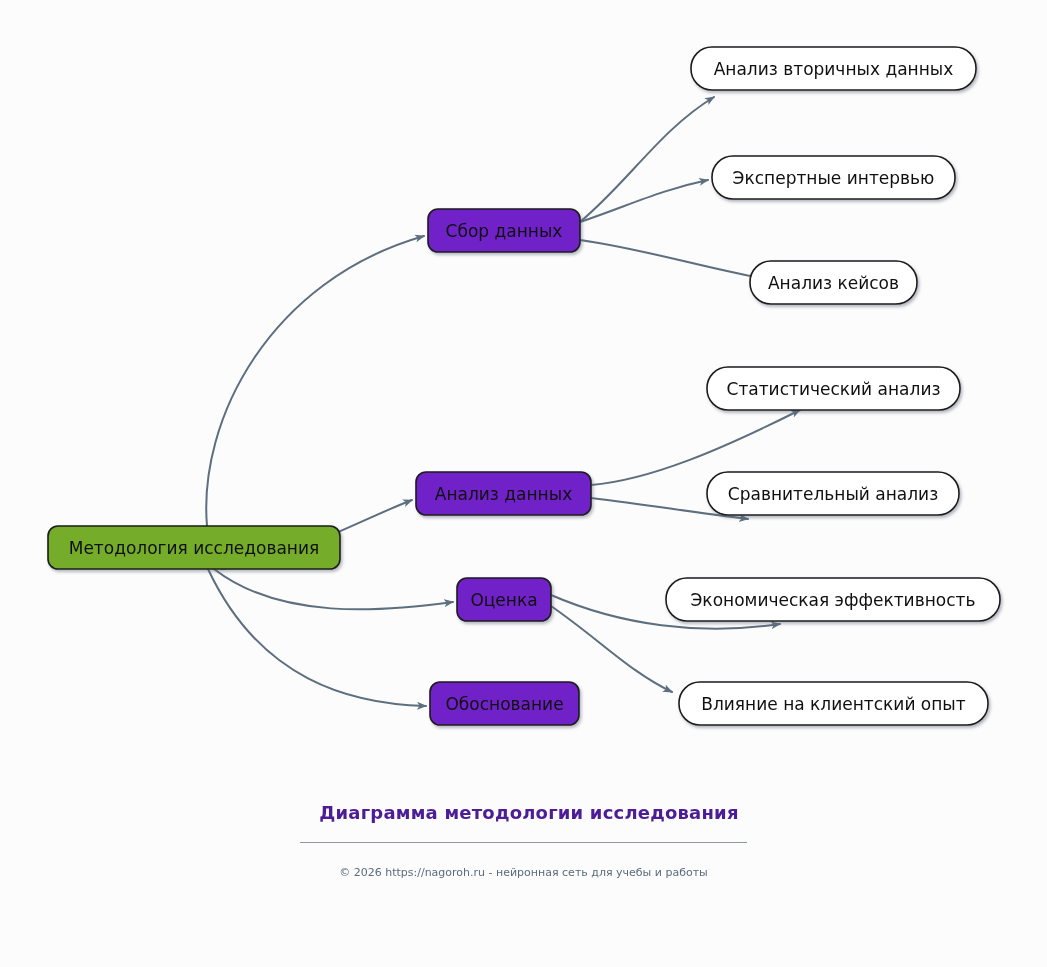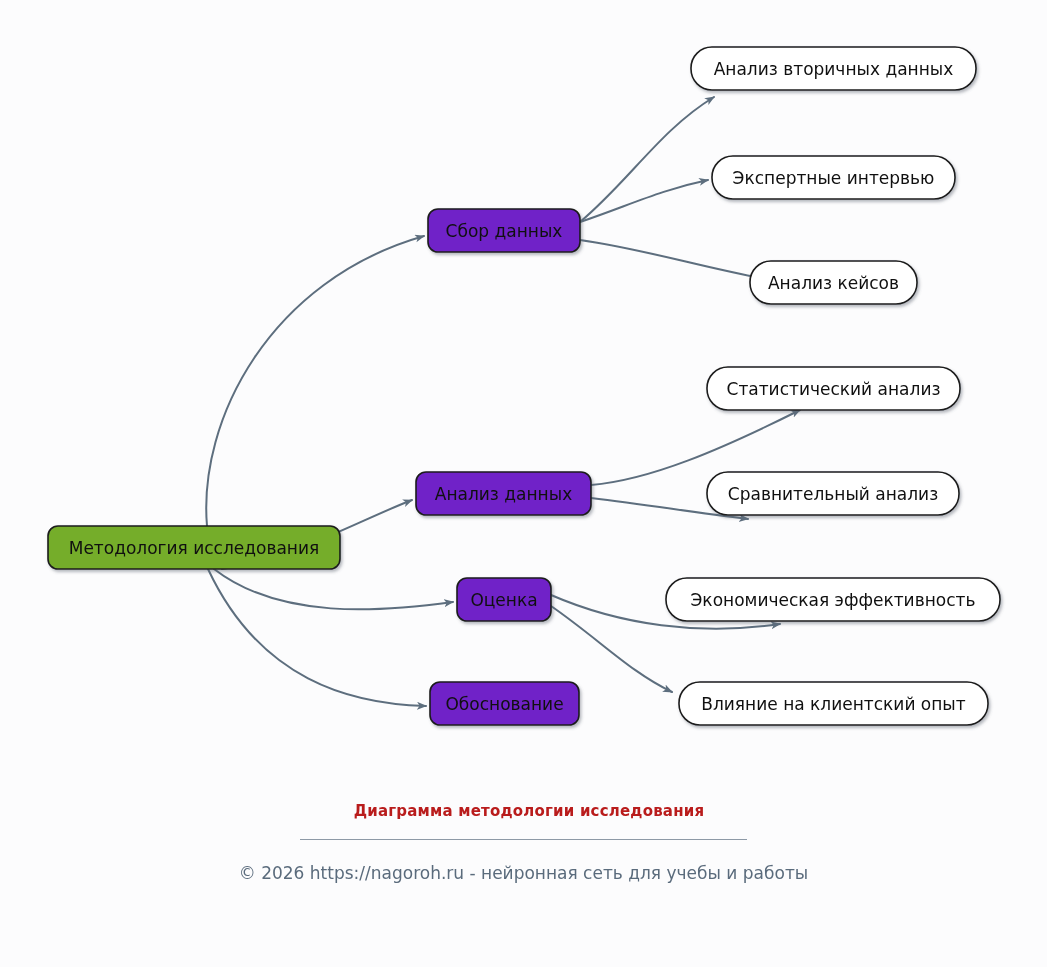--- a/index.html
+++ b/index.html
@@ -47,36 +47,36 @@
   }
   .footer-wrap {
     position: absolute;
     left: 0;
     top: 802px;
     width: 1047px;
     text-align: center;
   }
   .footer-title {
     font-family: "DejaVu Sans", sans-serif;
-    font-size: 15px;
+    font-size: 18px;
     font-weight: bold;
-    color: #b91c1c;
+    color: #4c1d95;
     letter-spacing: 0.2px;
     margin-left: 11px;
   }
   .footer-rule {
     width: 447px;
     height: 1px;
     background: #8d99a6;
     margin: 19px auto 0 auto;
   }
   .footer-credit {
     margin-top: 23px;
     font-family: "DejaVu Sans", sans-serif;
-    font-size: 17px;
+    font-size: 11px;
     color: #5a6b7c;
   }
 </style>
 </head>
 <body>
 
 <div id="canvas">
 
   <svg class="diagram" viewBox="0 0 1047 967">
     <defs>

